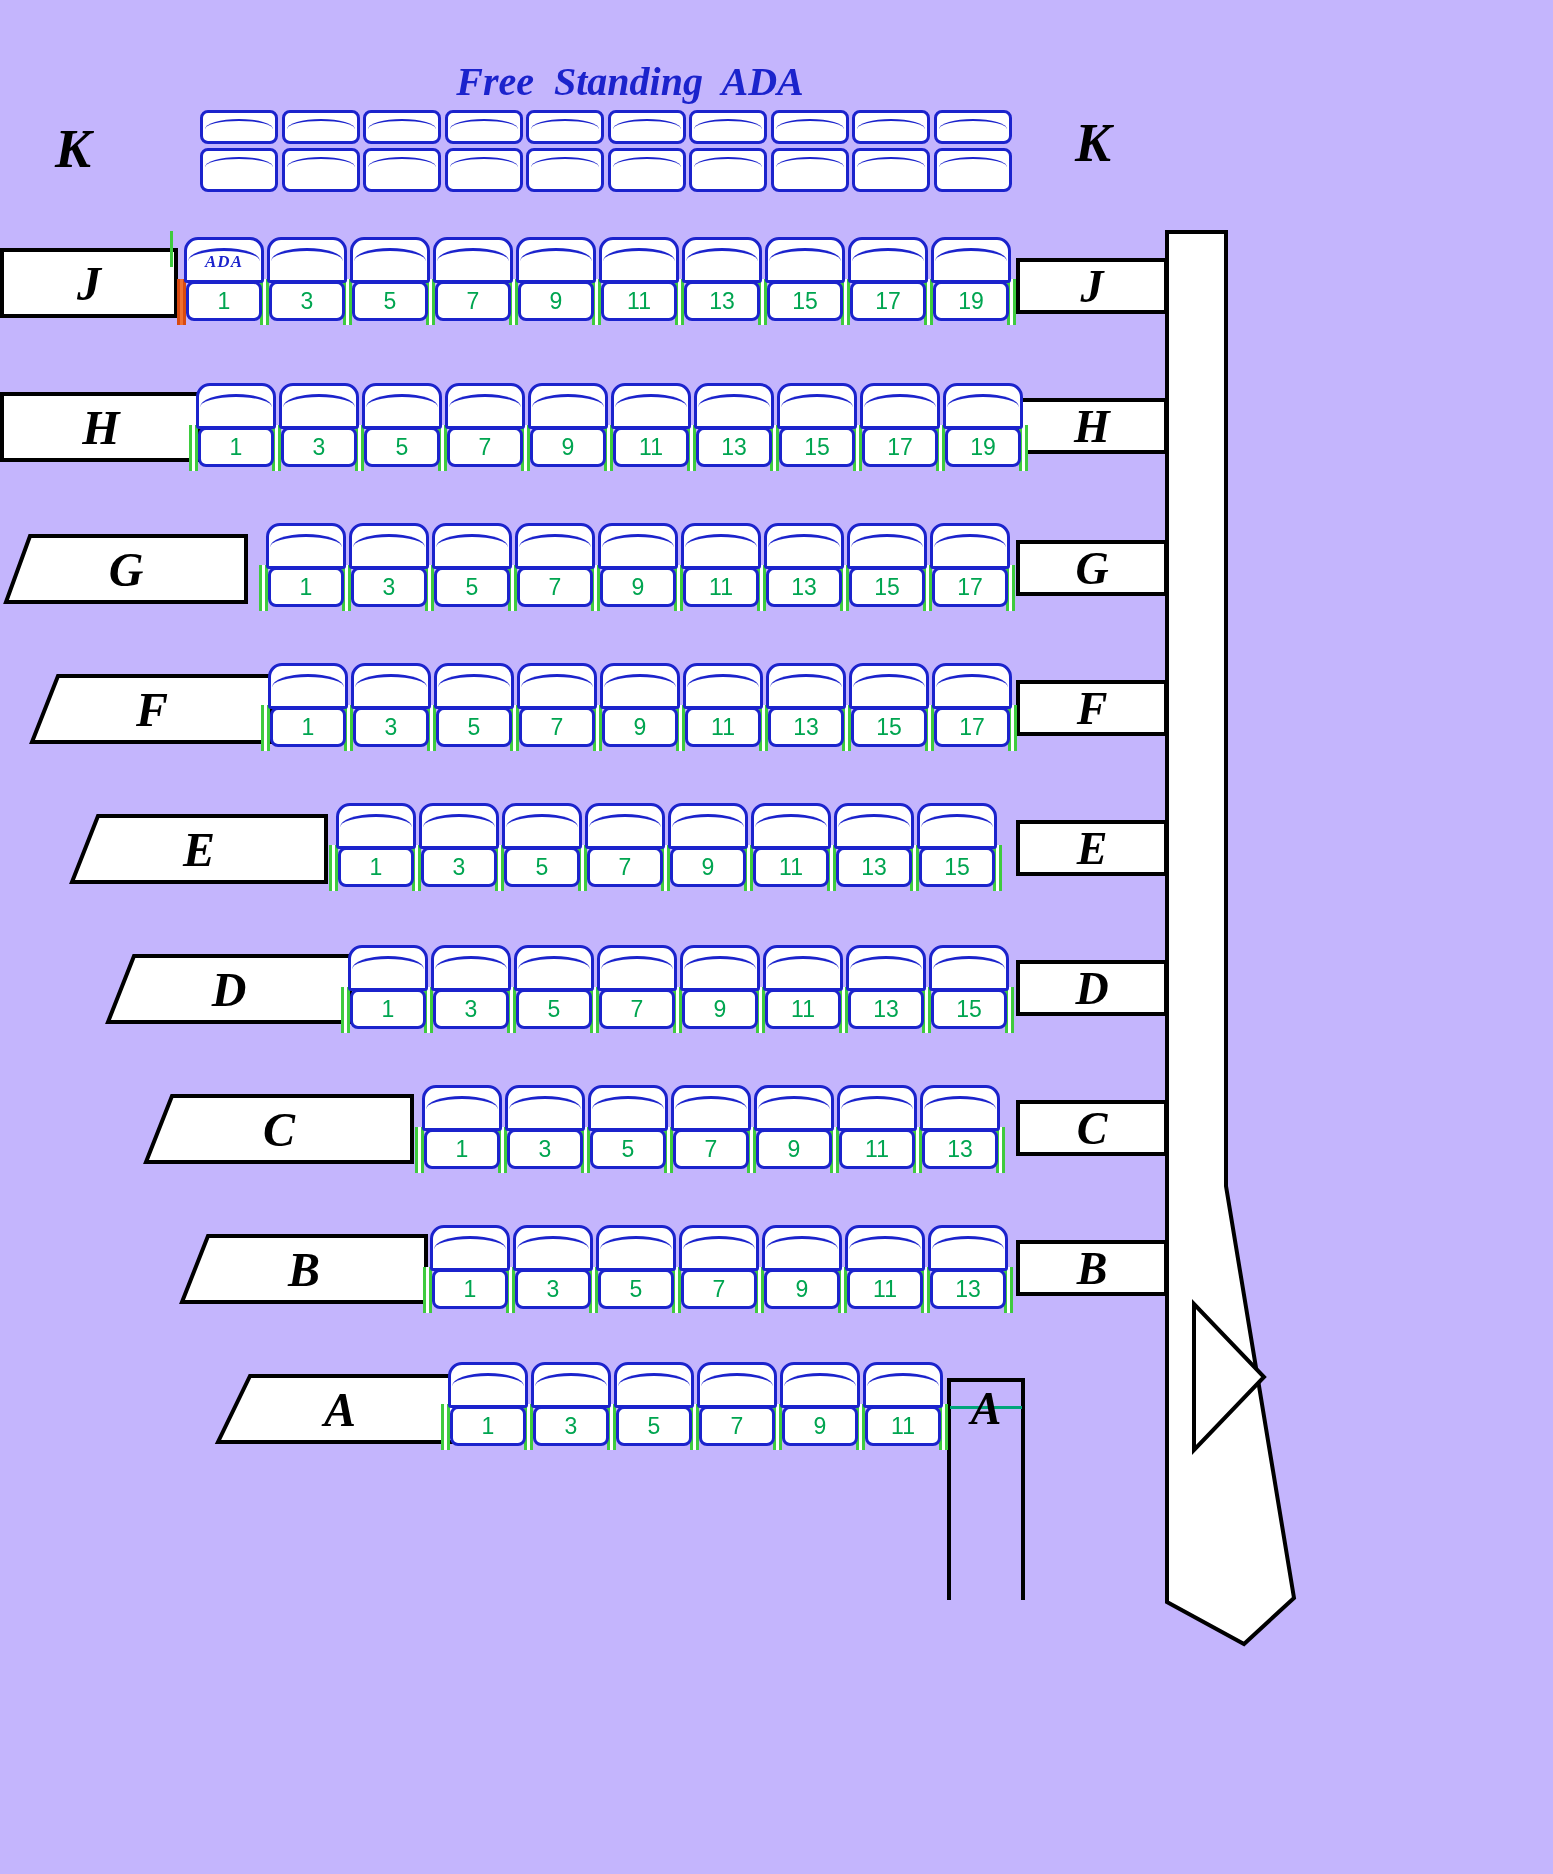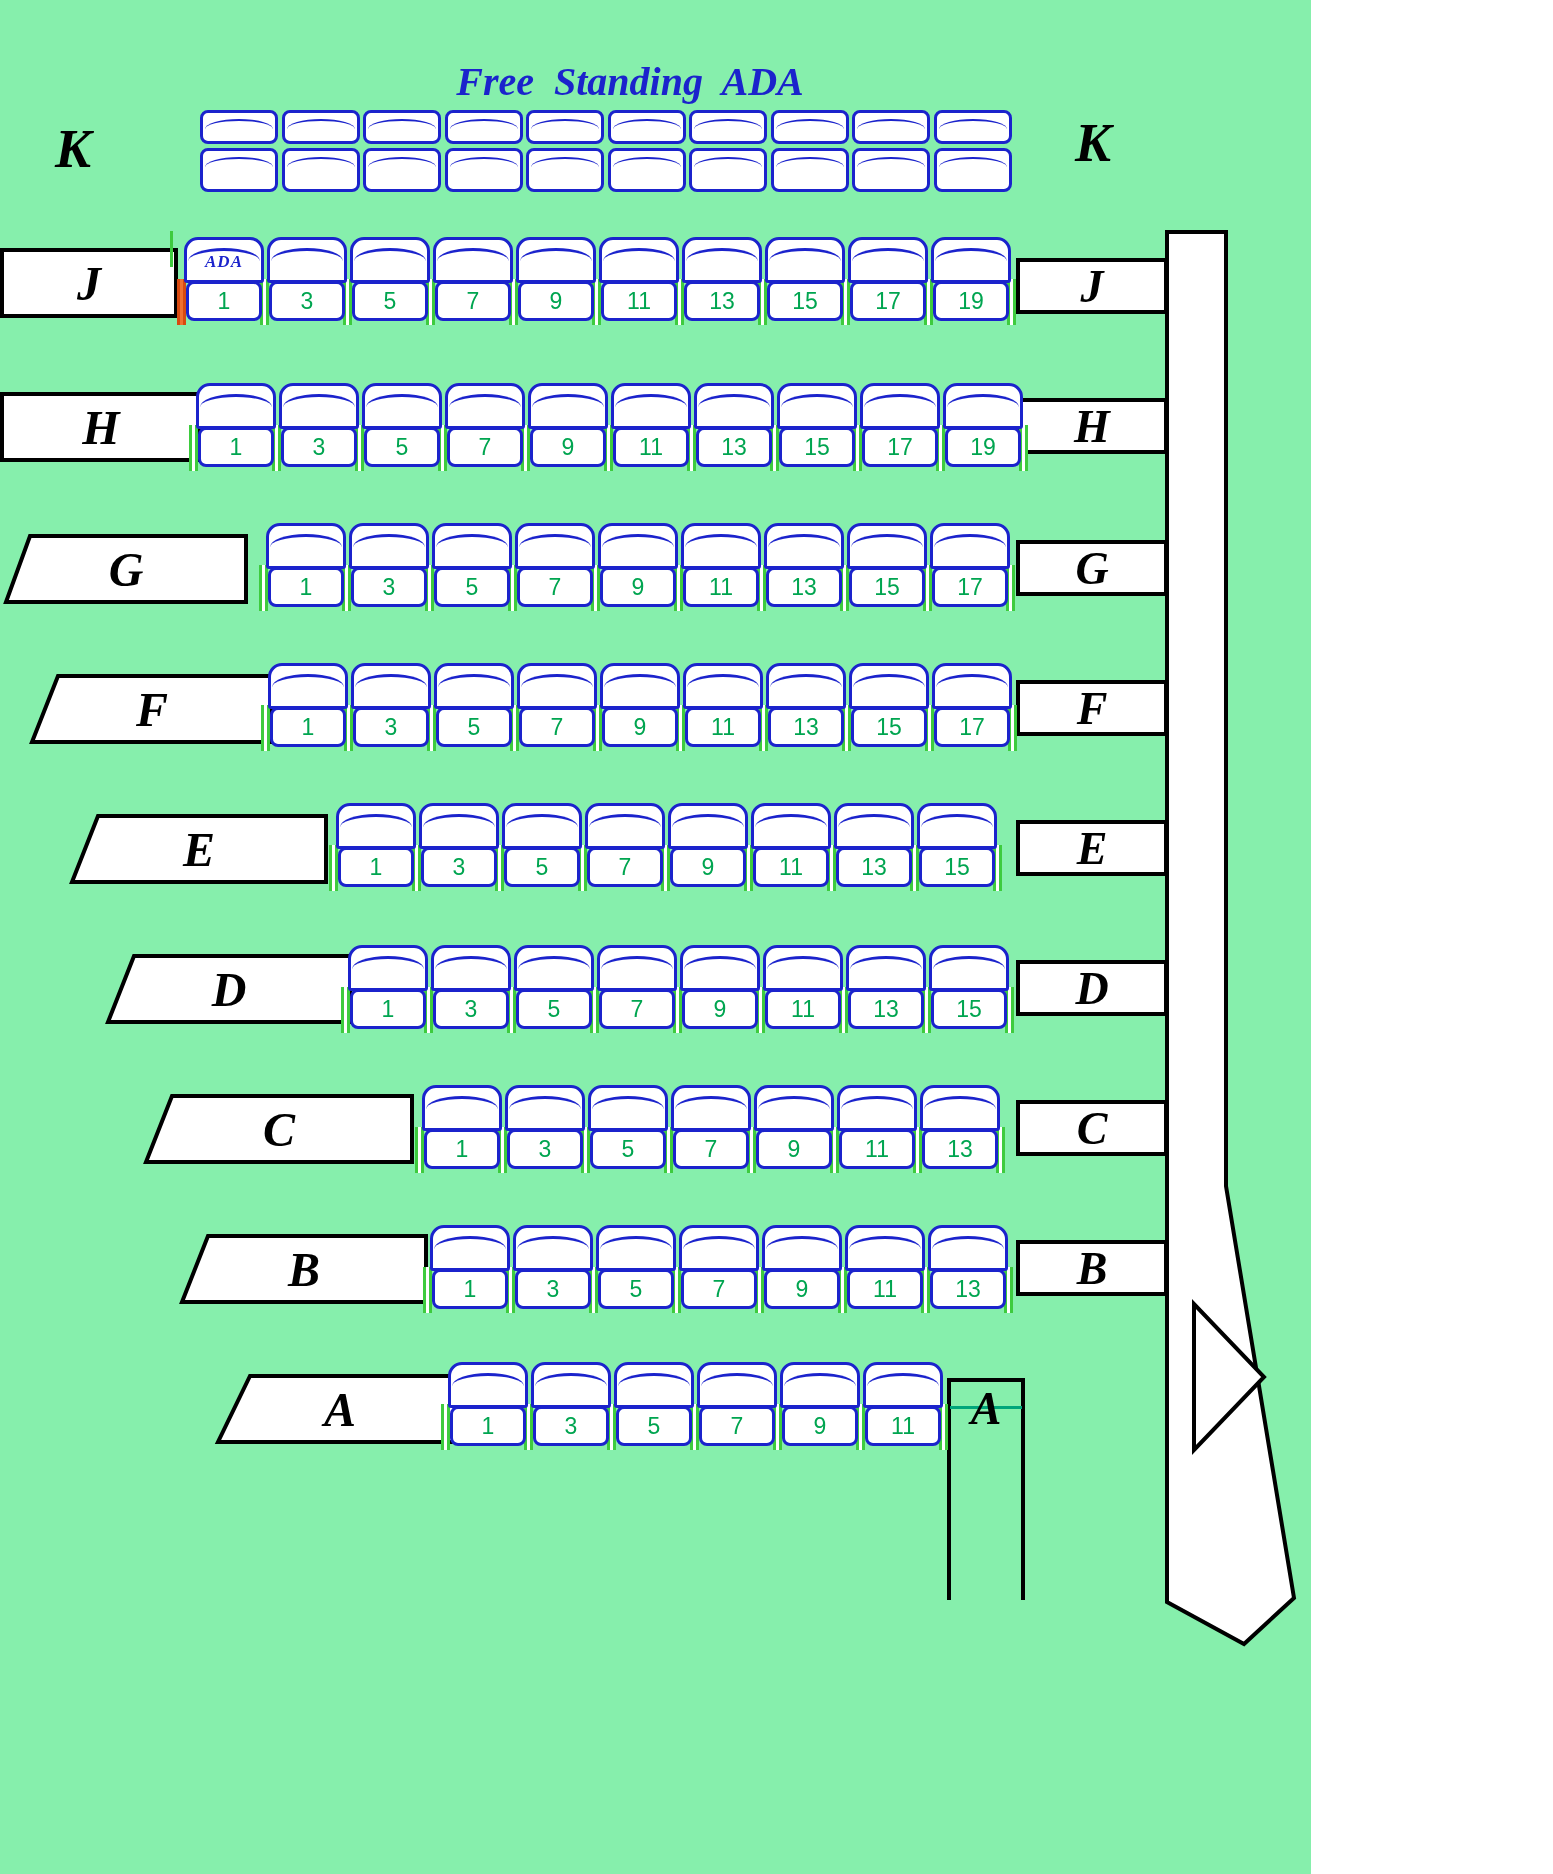--- a/index.html
+++ b/index.html
@@ -1,16 +1,16 @@
 <!DOCTYPE html>
 <html><head>
 <meta charset="utf-8">
 <style>
   html,body{margin:0;padding:0;background:#fff;}
-  #stage{position:relative;width:1311px;height:1874px;background:#86efac;overflow:hidden;
+  #stage{position:relative;width:1553px;height:1874px;background:#c4b5fd;overflow:hidden;
          font-family:"Liberation Serif", serif;}
   .title{position:absolute;left:330px;top:58px;width:600px;text-align:center;
          font-size:40px;font-weight:bold;font-style:italic;color:#1b23cc;word-spacing:10px;}
   .row-group{position:absolute;left:0;top:0;width:0;height:0;}
   .row-letter{position:absolute;font-size:54px;font-weight:bold;font-style:italic;color:#000;line-height:1;}
   .left-box-label{position:absolute;display:flex;align-items:center;justify-content:center;
          font-size:48px;font-weight:bold;font-style:italic;color:#000;}
   .right-box{position:absolute;width:152px;height:56px;border:4px solid #000;background:#fff;
          box-sizing:border-box;display:flex;align-items:center;justify-content:center;
          font-size:46px;font-weight:bold;font-style:italic;color:#000;}

